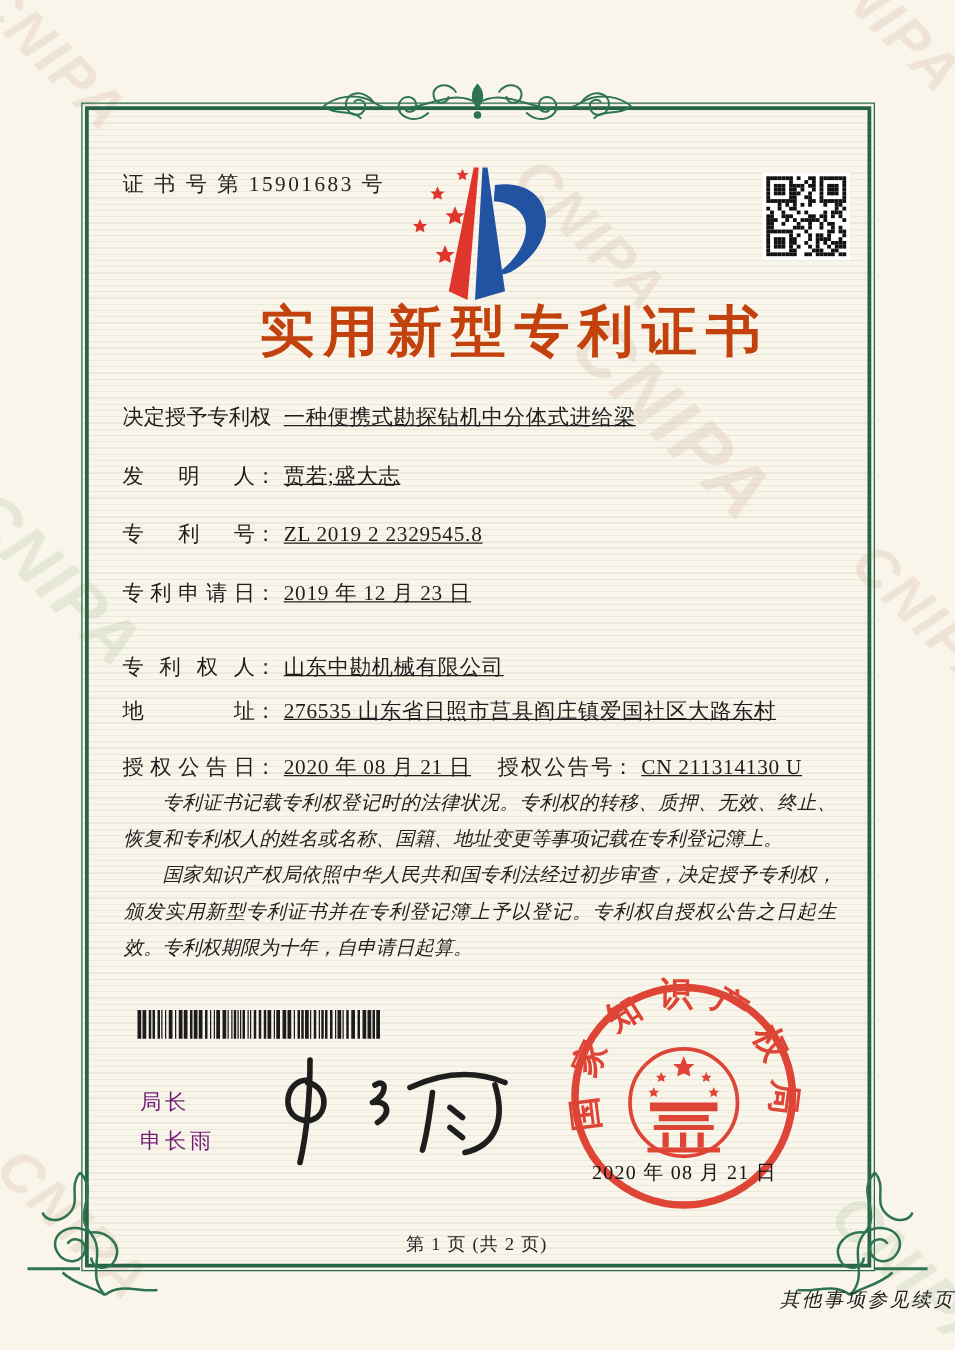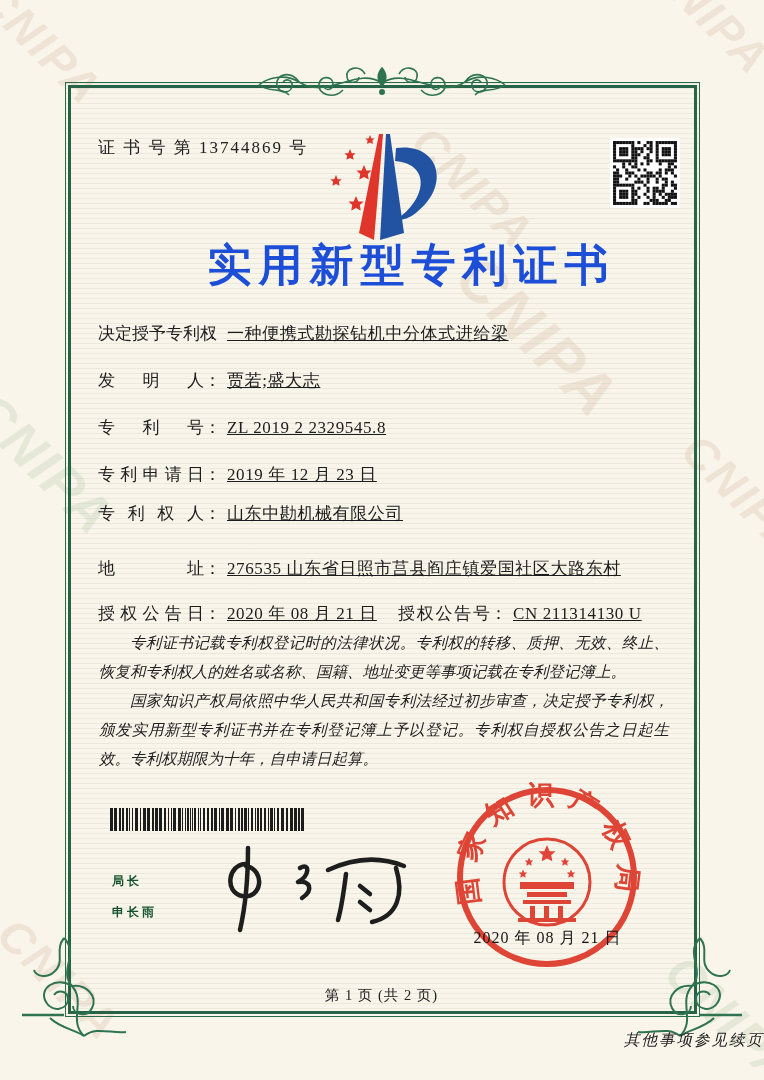--- a/index.html
+++ b/index.html
@@ -24,42 +24,42 @@
   .cert-no{position:absolute;left:98px;top:136px;font-size:17px;color:#222;letter-spacing:2px;}
 
   
   .logo{position:absolute;left:320px;top:128px;}
 
   
   .qr{position:absolute;left:610px;top:138px;width:70px;height:70px;background:#fff;}
 
   
   .title{position:absolute;left:65px;top:236px;width:693px;text-align:center;
-         font-size:44px;font-weight:bold;color:#1d4ed8;letter-spacing:7px;}
+         font-size:44px;font-weight:bold;color:#c2410c;letter-spacing:7px;}
 
   
   .fields{position:absolute;left:98px;top:322px;width:575px;font-size:17px;color:#1d1d1d;}
   .frow{position:absolute;left:0;white-space:nowrap;}
   .flabel{display:inline-block;width:106px;text-align:justify;text-align-last:justify;vertical-align:bottom;}
   .fcolon{margin-right:6px;}
   .fvalue{letter-spacing:.6px;text-decoration:underline;}
   .grant2{position:absolute;left:300px;top:0;white-space:nowrap;}
   .glabel{display:inline-block;width:92px;text-align:justify;text-align-last:justify;vertical-align:bottom;font-family:Liberation Mono, monospace;}
 
   
   .body-text{position:absolute;left:99px;top:628px;width:570px;font-size:15.5px;
              line-height:29px;color:#222;font-style:italic;}
   .body-text p{margin:0;text-indent:2em;text-align:justify;}
 
   
   .barcode{position:absolute;left:110px;top:808px;height:23px;white-space:nowrap;font-size:0;}
   .barcode span{display:inline-block;height:23px;background:#1c1c1c;}
 
   
-  .signer{position:absolute;left:112px;top:866px;font-size:12px;color:#14532d;line-height:31px;letter-spacing:3px;font-weight:bold;}
+  .signer{position:absolute;left:112px;top:866px;font-size:17px;color:#701a75;line-height:31px;letter-spacing:3px;}
   .signature{position:absolute;left:212px;top:840px;}
 
   
   .seal{position:absolute;left:452px;top:782px;}
   .seal-date{position:absolute;left:455px;top:928px;width:185px;text-align:center;
              font-size:16px;color:#151515;letter-spacing:1px;white-space:nowrap;}
 
   
   .page-no{position:absolute;left:65px;top:986px;width:633px;text-align:center;
            font-size:14.5px;color:#222;letter-spacing:1px;}
@@ -121,21 +121,21 @@
       <path d="M44,2 C60,18 38,34 52,50 C66,66 48,84 64,100"></path>
       <path d="M52,50 c-16,-10 -34,2 -26,16 c6,11 22,8 22,-3 c0,-8 -10,-10 -14,-4"></path>
       <path d="M52,50 c14,-2 26,10 20,22 c-5,10 -19,7 -19,-2"></path>
       <path d="M44,2 c-10,12 2,24 -10,34 c-8,7 -18,4 -20,-2"></path>
       <path d="M64,100 c12,-10 28,-2 42,-4"></path>
       <path d="M30,82 c10,10 26,12 34,18"></path>
       <path d="M2,79 l42,0" stroke-width="2.4"></path>
     </g>
   </svg>
 
-  <div class="cert-no">证 书 号 第 13744869 号</div>
+  <div class="cert-no">证 书 号 第 15901683 号</div>
 
   <svg class="logo" width="132" height="126" viewBox="0 0 132 126">
     <defs>
       <path id="st" d="M0,-1 L0.294,-0.309 L0.951,-0.309 L0.476,0.118 L0.588,0.809 L0,0.5 L-0.588,0.809 L-0.476,0.118 L-0.951,-0.309 L-0.294,-0.309 Z" fill="#df352a"></path>
     </defs>
     <use href="#st" transform="translate(50,12) scale(5)" fill="#df352a"></use>
     <use href="#st" transform="translate(30,27) scale(6)" fill="#df352a"></use>
     <use href="#st" transform="translate(44,45) scale(8)" fill="#df352a"></use>
     <use href="#st" transform="translate(16,53) scale(6)" fill="#df352a"></use>
     <use href="#st" transform="translate(36,76) scale(8)" fill="#df352a"></use>
@@ -388,21 +388,21 @@
     </div>
     <div class="frow" style="top:47px;">
       <span class="flabel">发明人</span><span class="fcolon">：</span><span class="fvalue">贾若;盛大志</span>
     </div>
     <div class="frow" style="top:94px;">
       <span class="flabel">专利号</span><span class="fcolon">：</span><span class="fvalue">ZL 2019 2 2329545.8</span>
     </div>
     <div class="frow" style="top:141px;">
       <span class="flabel">专利申请日</span><span class="fcolon">：</span><span class="fvalue">2019 年 12 月 23 日</span>
     </div>
-    <div class="frow" style="top:180px;">
+    <div class="frow" style="top:200px;">
       <span class="flabel">专利权人</span><span class="fcolon">：</span><span class="fvalue">山东中勘机械有限公司</span>
     </div>
     <div class="frow" style="top:235px;">
       <span class="flabel">地址</span><span class="fcolon">：</span><span class="fvalue">276535 山东省日照市莒县阎庄镇爱国社区大路东村</span>
     </div>
     <div class="frow" style="top:280px;width:575px;">
       <span class="flabel">授权公告日</span><span class="fcolon">：</span><span class="fvalue">2020 年 08 月 21 日</span>
       <span class="grant2">
         <span class="glabel">授权公告号</span><span class="fcolon">：</span><span class="fvalue">CN 211314130 U</span>
       </span>

